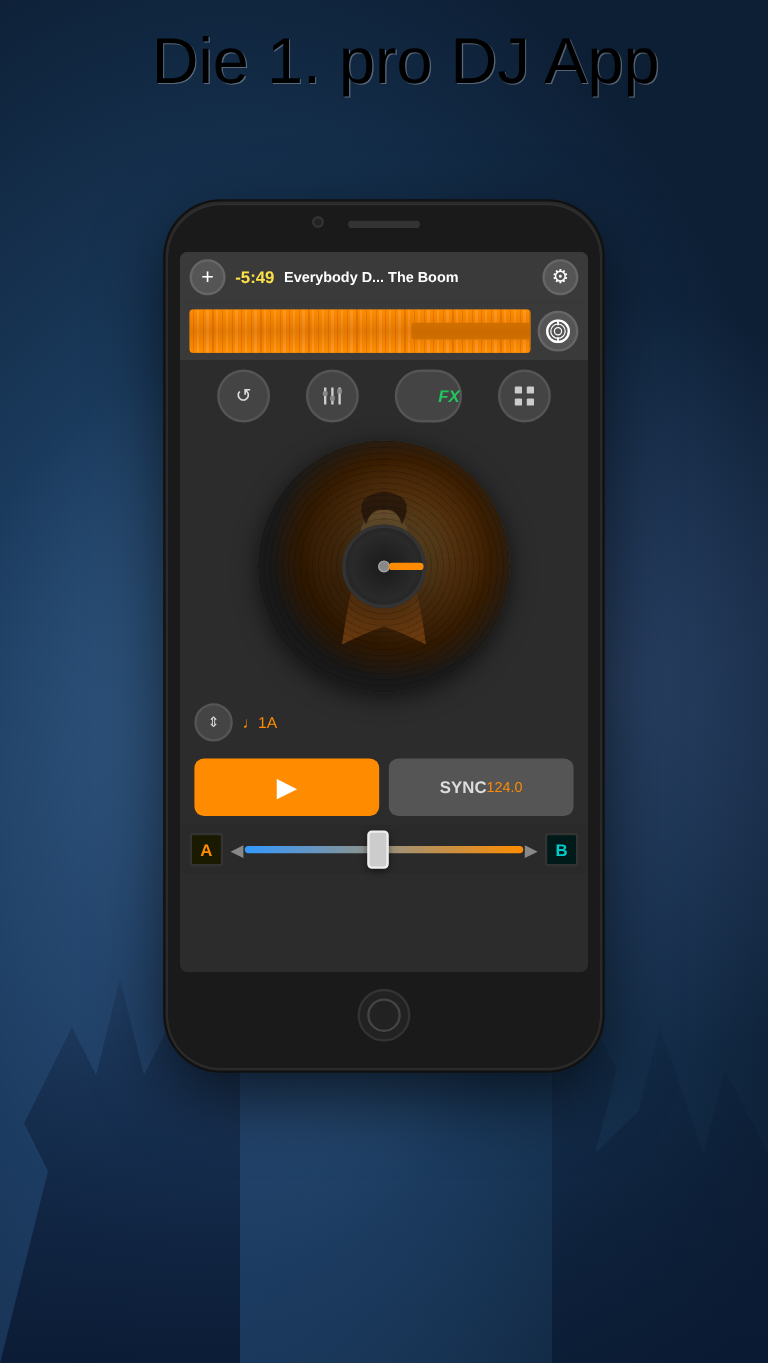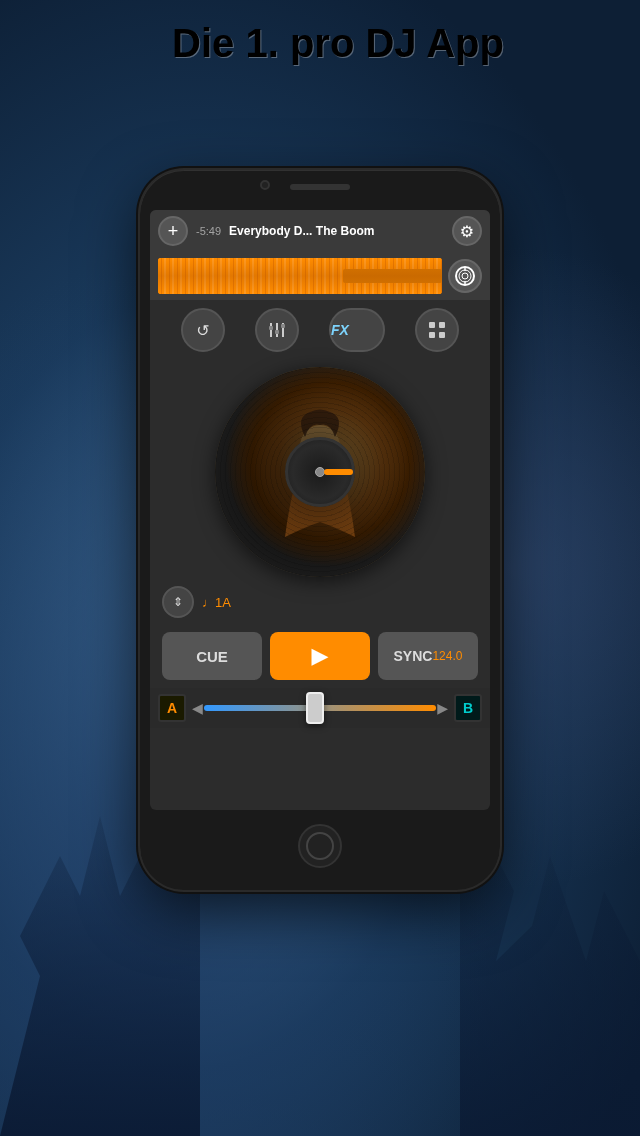--- a/index.html
+++ b/index.html
@@ -25,22 +25,22 @@
         radial-gradient(ellipse at 20% 80%, rgba(30,60,100,0.8) 0%, transparent 50%),
         radial-gradient(ellipse at 80% 50%, rgba(60,80,120,0.5) 0%, transparent 40%);
     }
 
     
     .heading {
       position: absolute;
       top: 20px;
       left: 0; right: 0;
       text-align: center;
-      font-size: 40px;
-      font-weight: 700;
+      font-size: 54px;
+      font-weight: 400;
       color: #000;
       line-height: 1.15;
       text-shadow: 1px 1px 0 rgba(255,255,255,0.3);
       z-index: 10;
       margin-left: 36px;
     }
 
     
     .phone {
       position: absolute;
@@ -110,23 +110,23 @@
       background: #555;
       border: 2px solid #666;
       display: flex;
       align-items: center;
       justify-content: center;
       color: #fff;
       font-size: 18px;
       flex-shrink: 0;
     }
     .track-time {
-      color: #a3a3a3;
-      font-size: 11px;
-      font-weight: normal;
+      color: #fde047;
+      font-size: 14px;
+      font-weight: bold;
       flex-shrink: 0;
     }
     .track-info {
       flex: 1;
       color: #fff;
       font-size: 12px;
       font-weight: bold;
       white-space: nowrap;
       overflow: hidden;
       text-overflow: ellipsis;
@@ -228,22 +228,22 @@
       font-size: 16px;
     }
     .ctrl-btn-fx {
       width: 56px;
       height: 44px;
       border-radius: 22px;
       background: #444;
       border: 2px solid #555;
       display: flex;
       align-items: center;
-      justify-content: flex-start;
-      color: #7dd3fc;
+      justify-content: flex-end;
+      color: #22c55e;
       font-size: 14px;
       font-weight: bold;
       font-style: italic;
     }
 
     
     .turntable-area {
       display: flex;
       align-items: center;
       justify-content: center;
@@ -639,23 +639,20 @@
     <div class="info-row">
       <div class="key-btn">
         <span>⇕</span>
       </div>
       <span class="key-label">
         <span>♩1A</span>
       </span>
     </div>
 
     <div class="action-row">
-      <div class="btn-cue">
-        <span>CUE</span>
-      </div>
       <div class="btn-play">
         <span>▶</span>
       </div>
       <div class="btn-sync">
         <span class="sync-label">SYNC</span>
         <span class="sync-bpm">124.0</span>
       </div>
     </div>
 
     <div class="crossfader-row">

